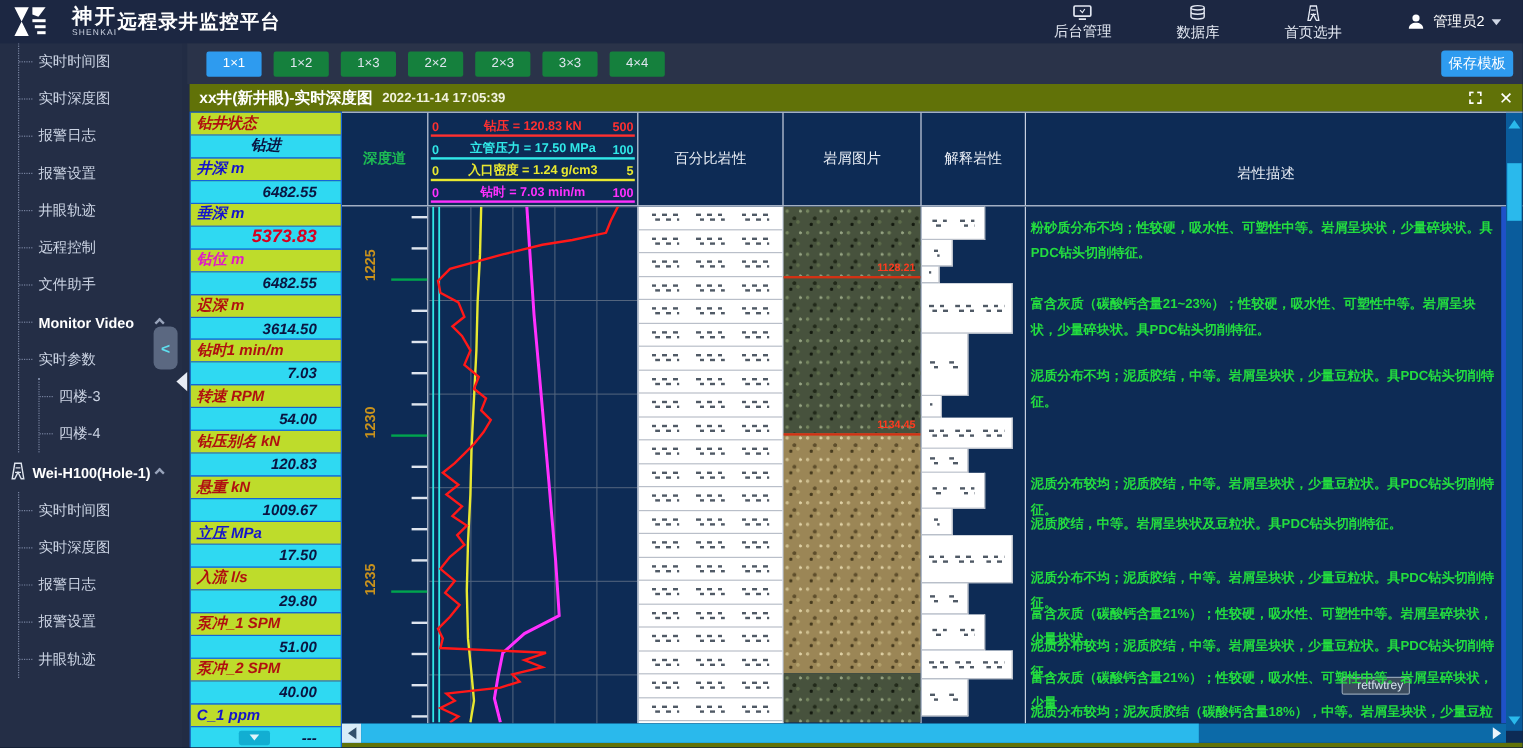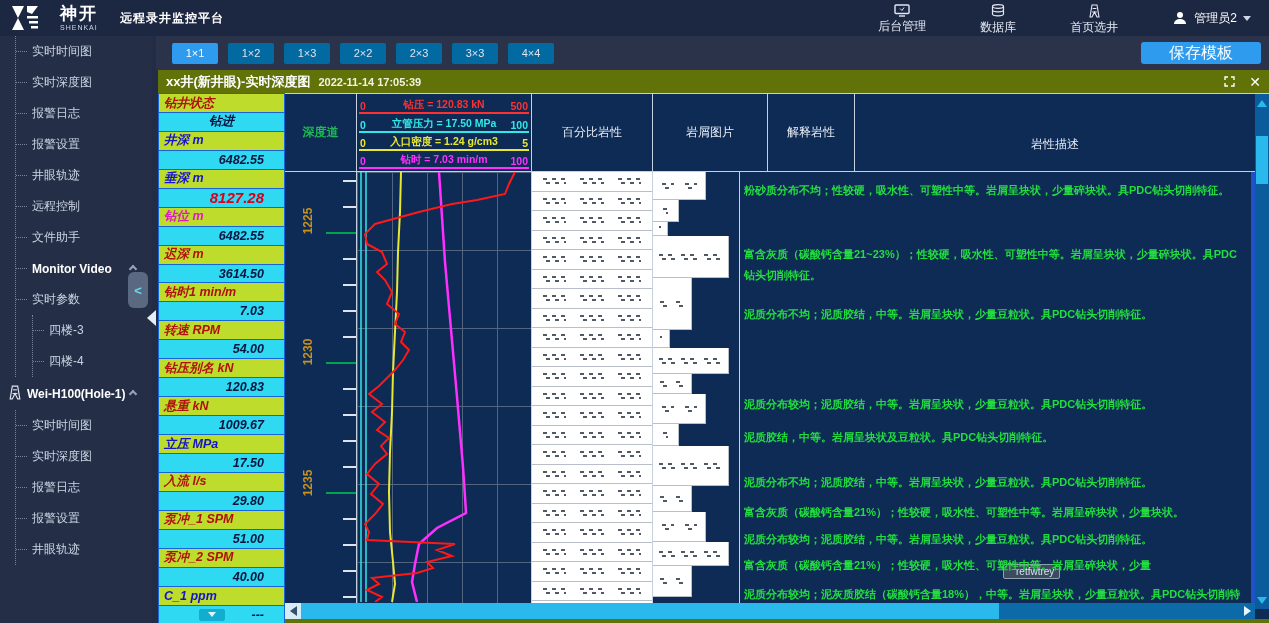--- a/index.html
+++ b/index.html
@@ -6,44 +6,44 @@
   *{box-sizing:border-box;font-family:"Liberation Sans","DejaVu Sans",sans-serif;}
   #app{position:relative;width:1269px;height:623px;background:#222c44;overflow:hidden;}
 
   
   #header{position:absolute;left:0;top:0;width:1269px;height:36px;background:#1c2742;display:flex;align-items:center;z-index:5;}
   #brand{display:flex;align-items:center;gap:20px;padding-left:10px;}
   #logo-mark{width:30px;height:28px;}
   #logo-text{color:#fff;line-height:1;}
   #logo-cn{font-size:17px;font-weight:bold;letter-spacing:2px;}
   #logo-en{font-size:7px;color:#cfd6e4;letter-spacing:1px;margin-top:2px;}
-  #app-title{color:#fff;font-size:12px;font-weight:bold;margin-left:22px;letter-spacing:1px;}
+  #app-title{color:#fff;font-size:16px;font-weight:bold;letter-spacing:1px;}
   #header-right{margin-left:auto;display:flex;align-items:center;gap:54px;padding-right:18px;}
   .nav-item{display:flex;flex-direction:column;align-items:center;color:#e3e8f2;font-size:12px;cursor:pointer;line-height:1;gap:3px;}
   .nav-item svg{display:block;}
   #user-item{display:flex;align-items:center;gap:6px;color:#fff;font-size:12px;cursor:pointer;}
   #user-caret{width:0;height:0;border-left:4px solid transparent;border-right:4px solid transparent;border-top:5px solid #cfd6e4;}
 
   
   #sidebar{position:absolute;left:0;top:36px;width:152px;height:587px;background:#242e46;overflow:hidden;}
   .tree-root{display:flex;align-items:center;height:33px;padding-left:8px;color:#fff;font-size:12px;font-weight:bold;cursor:pointer;}
   .tree-root svg{margin-right:5px;}
   .chev{width:6px;height:6px;border-left:2px solid #98a3ba;border-top:2px solid #98a3ba;transform:rotate(45deg);margin-left:auto;margin-right:16px;}
   .tree-children{margin-left:15px;border-left:1px dotted #77839f;}
   .tree-item{display:flex;align-items:center;height:31px;color:#ccd4e4;font-size:12px;cursor:pointer;white-space:nowrap;}
   .tree-item::before{content:"";width:11px;border-top:1px dotted #77839f;margin-right:5px;flex:none;}
   .tree-item.bold{color:#fff;font-weight:bold;}
   .tree-sub{margin-left:16px;border-left:1px dotted #77839f;}
   #sidebar-collapse{position:absolute;left:147px;top:310px;width:0;height:0;border-top:8px solid transparent;border-bottom:8px solid transparent;border-right:9px solid #e8ecf4;z-index:6;}
 
   
   #toolbar{position:absolute;left:156px;top:36px;width:1117px;height:34px;background:#2a3349;display:flex;align-items:center;padding-left:16px;}
-  .lay-btn{min-width:46px;height:21px;margin-right:10px;background:#0369a1;color:#dfe5ef;font-size:11px;display:flex;align-items:center;justify-content:center;border-radius:2px;cursor:pointer;}
+  .lay-btn{min-width:46px;height:21px;margin-right:10px;background:#15803d;color:#dfe5ef;font-size:11px;display:flex;align-items:center;justify-content:center;border-radius:2px;cursor:pointer;}
   .lay-btn.active{background:#2e9bef;color:#fff;}
-  #save-btn{margin-left:auto;margin-right:12px;background:#2e9bef;color:#fff;font-size:16px;height:22px;padding:0 28px;display:flex;align-items:center;border-radius:3px;cursor:pointer;}
+  #save-btn{margin-left:auto;margin-right:12px;background:#2e9bef;color:#fff;font-size:12px;height:22px;padding:0 6px;display:flex;align-items:center;border-radius:3px;cursor:pointer;}
 
   
   #panel{position:absolute;left:158px;top:70px;width:1111px;height:553px;display:flex;flex-direction:column;}
   #panel-titlebar{height:23px;background:#617208;display:flex;align-items:center;padding:0 8px;flex:none;}
   #panel-title{color:#fff;font-size:13px;font-weight:bold;}
   #panel-time{color:#f2f2df;font-size:11px;font-weight:bold;margin-left:8px;}
   #panel-titlebar .ticons{margin-left:auto;display:flex;align-items:center;gap:14px;}
   #expand-icon svg{display:block;}
   #close-icon{color:#fff;font-size:14px;font-weight:bold;cursor:pointer;line-height:1;}
   #panel-body{flex:1;display:flex;}
@@ -248,21 +248,21 @@
           <div class="p-label">钻井状态</div>
           <div class="p-value v-center">
             <span>钻进</span>
           </div>
           <div class="p-label c-blue">井深 m</div>
           <div class="p-value">
             <span>6482.55</span>
           </div>
           <div class="p-label c-blue">垂深 m</div>
           <div class="p-value v-big">
-            <span>8127.28</span>
+            <span>5373.83</span>
           </div>
           <div class="p-label c-magenta">钻位 m</div>
           <div class="p-value">
             <span>6482.55</span>
           </div>
           <div class="p-label">迟深 m</div>
           <div class="p-value">
             <span>3614.50</span>
           </div>
           <div class="p-label">钻时1 min/m</div>
@@ -470,20 +470,29 @@
                 <span class="lith-sym"></span>
                 <span class="lith-sym"></span>
                 <span class="lith-sym"></span>
               </div>
               <div class="lith-row">
                 <span class="lith-sym"></span>
                 <span class="lith-sym"></span>
                 <span class="lith-sym"></span>
               </div>
             </div>
+          <div class="bcol" id="b-photo">
+              <div class="photo-zone photo-green" style="top: 0px; height: 189px;"></div>
+              <div class="photo-zone photo-tan" style="top: 189px; height: 200px;"></div>
+              <div class="photo-zone photo-green" style="top: 389px; height: 41px;"></div>
+              <div class="photo-line" style="top: 58px;"></div>
+              <div class="photo-line" style="top: 189px;"></div>
+              <div class="photo-lab" style="top: 46px;">1128.21</div>
+              <div class="photo-lab" style="top: 177px;">1134.45</div>
+            </div>
           <div class="bcol" id="b-interp">
               <div class="interp-seg" style="height: 28px; width: 62%;">
                 <span class="lith-sym"></span>
                 <span class="lith-sym"></span>
               </div>
               <div class="interp-seg" style="height: 22px; width: 30%;">
                 <span class="lith-sym"></span>
               </div>
               <div class="interp-seg" style="height: 14px; width: 18%;">
                 <span class="lith-sym"></span>

